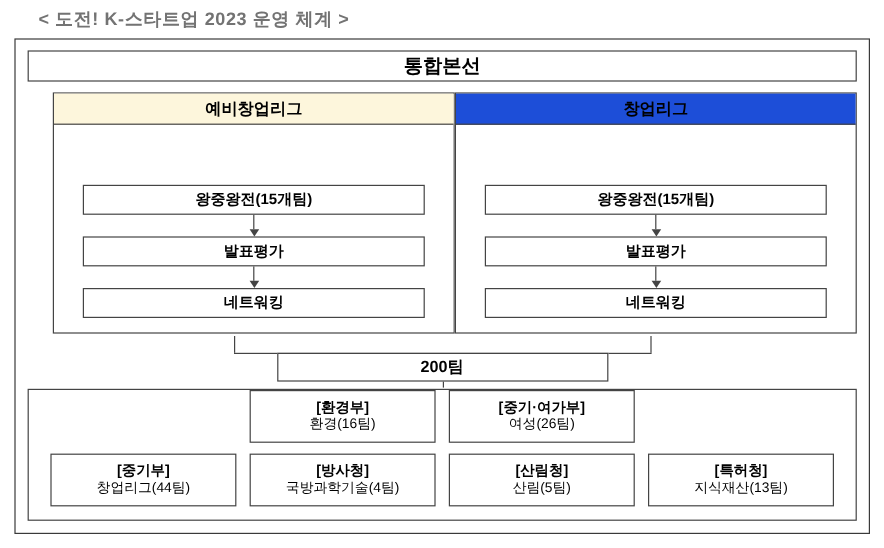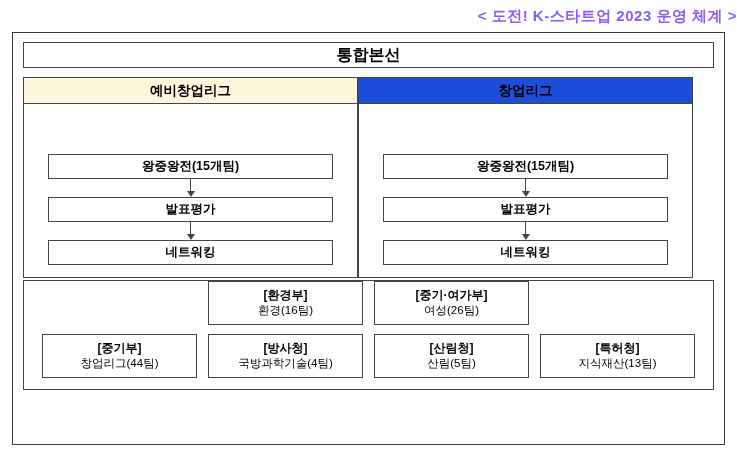--- a/index.html
+++ b/index.html
@@ -14,27 +14,27 @@
     color: #000000;
     overflow: hidden;
   }
   .page {
     position: relative;
     width: 737px;
     height: 457px;
     box-sizing: border-box;
   }
   .title {
-    text-align: right;
+    text-align: left;
     font-size: 15px;
     font-weight: 700;
     letter-spacing: 0.5px;
     padding-top: 7px;
     padding-bottom: 7px;
-    color: #8b5cf6;
+    color: #737373;
     margin-left: 32px;
   }
   .outer-frame {
     position: absolute;
     left: 12px;
     top: 32px;
     width: 713px;
     height: 413px;
     border: 1px solid #3a3a3a;
     box-sizing: border-box;
@@ -57,21 +57,21 @@
     text-align: center;
   }
   .top-bar {
     width: 100%;
     height: 26px;
     font-size: 16px;
     font-weight: 700;
   }
   .leagues {
     display: flex;
-    justify-content: flex-start;
+    justify-content: flex-end;
     margin-top: 9px;
     border-radius: 13px;
   }
   .league-col {
     width: 335px;
     border: 1px solid #444;
     box-sizing: border-box;
     background: #ffffff;
     padding: 0;
   }
@@ -251,20 +251,27 @@
             <div class="arrow-stack">
               <div class="connector-v"></div>
               <div class="arrow-down"></div>
             </div>
             <div class="box step">네트워킹</div>
           </div>
         </div>
 
       </div>
 
+      <div class="mid-zone">
+        <div class="merge-line-left"></div>
+        <div class="merge-line-right"></div>
+        <div class="merge-line-h"></div>
+        <div class="box team-box">200팀</div>
+        <div class="down-to-pre"></div>
+      </div>
 
       <div class="prelim">
         <div class="prelim-body">
 
 
           <div class="row">
             <div class="cell">
               <div class="dept">[환경부]</div>
               <div class="detail">환경(16팀)</div>
             </div>

